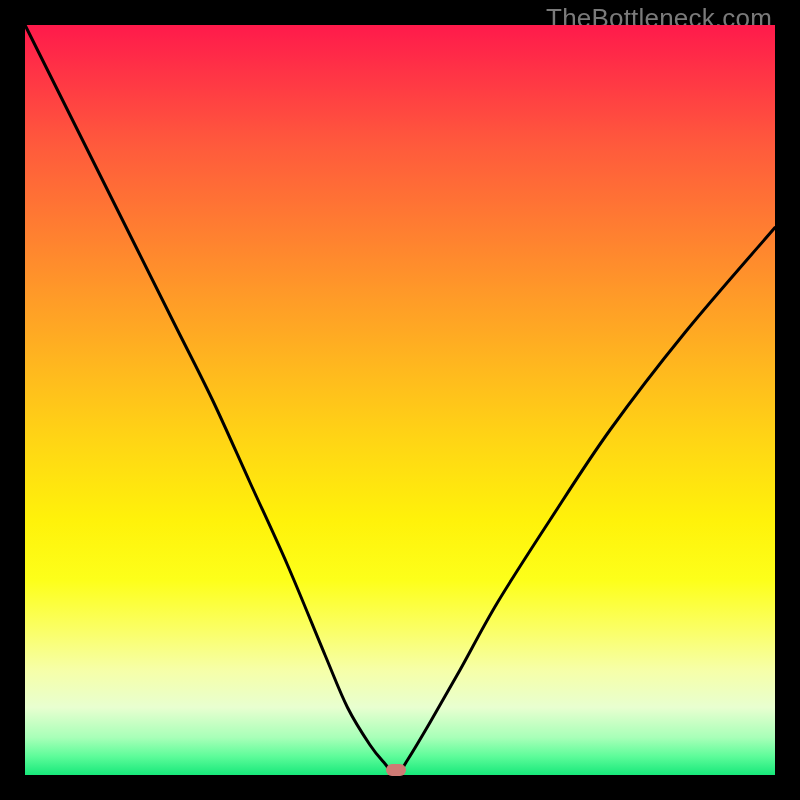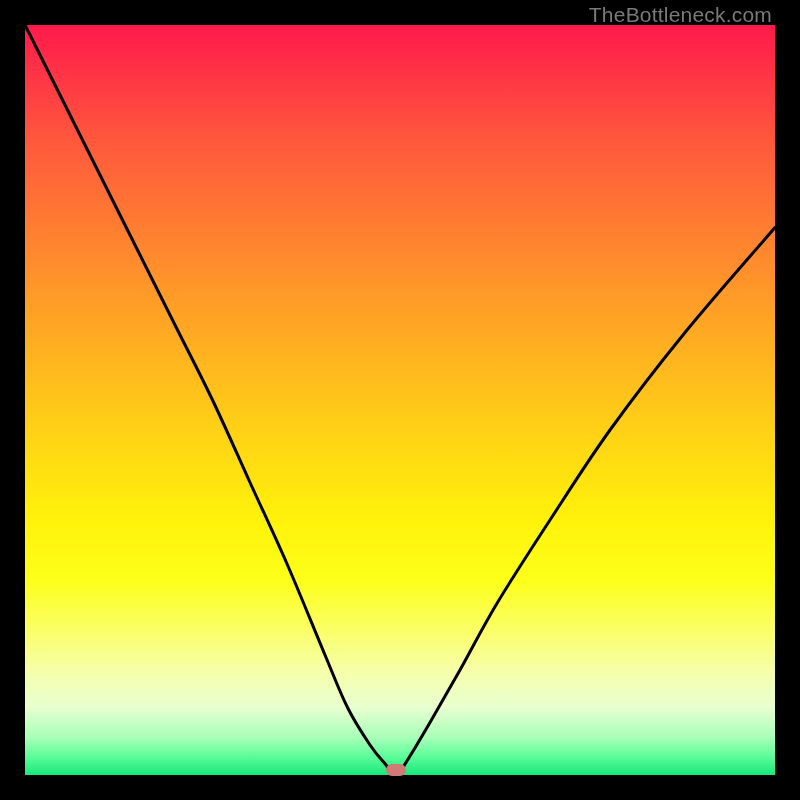--- a/index.html
+++ b/index.html
@@ -41,21 +41,21 @@
       #a8ffb8 95%,
       #5efc9a 97.5%,
       #17e87a 100%
     );
   }
   .watermark {
     position: absolute;
     top: 3px;
     right: 28px;
     color: #7a7a7a;
-    font-size: 21px;
+    font-size: 26px;
     font-weight: 400;
     letter-spacing: 0.2px;
     user-select: none;
   }
   svg.curve {
     position: absolute;
     inset: 0;
     width: 100%;
     height: 100%;
     overflow: visible;

